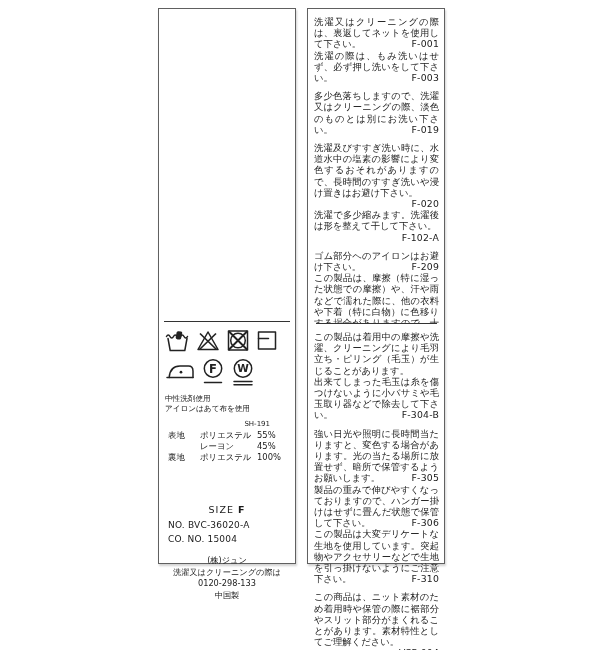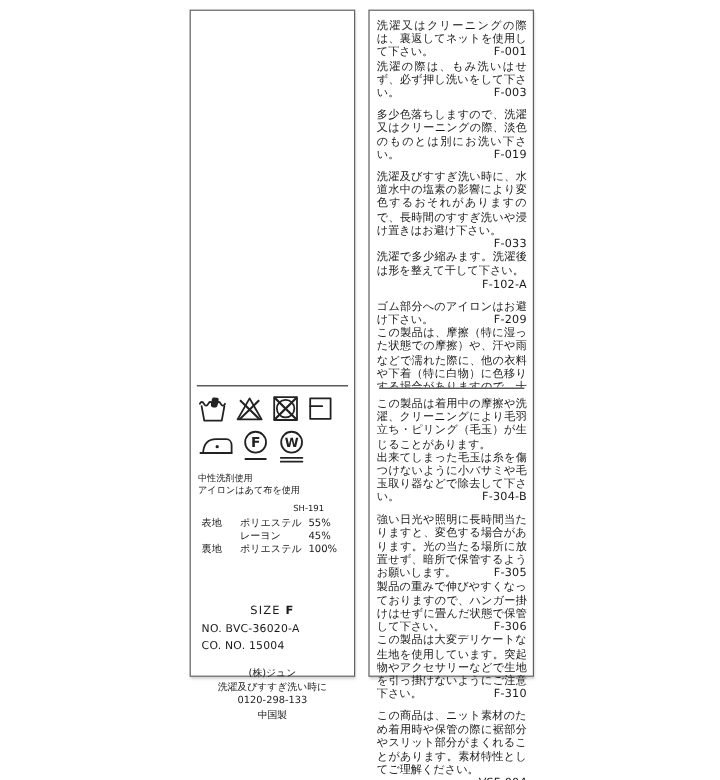--- a/index.html
+++ b/index.html
@@ -144,34 +144,34 @@
     </div>
 
     <div class="size-line">
       <span>SIZE</span><span class="size-value">F</span>
     </div>
     <div class="num-line">NO. BVC-36020-A</div>
     <div class="num-line">CO. NO.  15004</div>
 
     <div class="company">
       <div>(株)ジュン</div>
-      <div>洗濯及びすすぎ洗い時に</div>
+      <div>洗濯又はクリーニングの際は</div>
       <div>0120-298-133</div>
       <div>中国製</div>
     </div>
   </div>
 </div>
 
 <div class="care-label label-right">
   <div class="rl-inner">
     <div class="rl-upper" id="upper-paras">
         <div class="para">洗濯又はクリーニングの際は、裏返してネットを使用して下さい。<span class="pcode">F-001</span></div>
         <div class="para gap">洗濯の際は、もみ洗いはせず、必ず押し洗いをして下さい。<span class="pcode">F-003</span></div>
         <div class="para gap">多少色落ちしますので、洗濯又はクリーニングの際、淡色のものとは別にお洗い下さい。<span class="pcode">F-019</span></div>
-        <div class="para">洗濯及びすすぎ洗い時に、水道水中の塩素の影響により変色するおそれがありますので、長時間のすすぎ洗いや浸け置きはお避け下さい。<span class="pcode">F-033</span></div>
+        <div class="para">洗濯及びすすぎ洗い時に、水道水中の塩素の影響により変色するおそれがありますので、長時間のすすぎ洗いや浸け置きはお避け下さい。<span class="pcode">F-020</span></div>
         <div class="para gap">洗濯で多少縮みます。洗濯後は形を整えて干して下さい。<span class="pcode">F-102-A</span></div>
         <div class="para">ゴム部分へのアイロンはお避け下さい。<span class="pcode">F-209</span></div>
         <div class="para">この製品は、摩擦（特に湿った状態での摩擦）や、汗や雨などで濡れた際に、他の衣料や下着（特に白物）に色移りする場合がありますので、十分ご注意下さい。</div>
       </div>
     <hr class="rl-divider">
     <div class="rl-lower" id="lower-paras">
         <div class="para">この製品は着用中の摩擦や洗濯、クリーニングにより毛羽立ち・ピリング（毛玉）が生じることがあります。</div>
         <div class="para gap">出来てしまった毛玉は糸を傷つけないように小バサミや毛玉取り器などで除去して下さい。<span class="pcode">F-304-B</span></div>
         <div class="para">強い日光や照明に長時間当たりますと、変色する場合があります。光の当たる場所に放置せず、暗所で保管するようお願いします。<span class="pcode">F-305</span></div>
         <div class="para">製品の重みで伸びやすくなっておりますので、ハンガー掛けはせずに畳んだ状態で保管して下さい。<span class="pcode">F-306</span></div>

